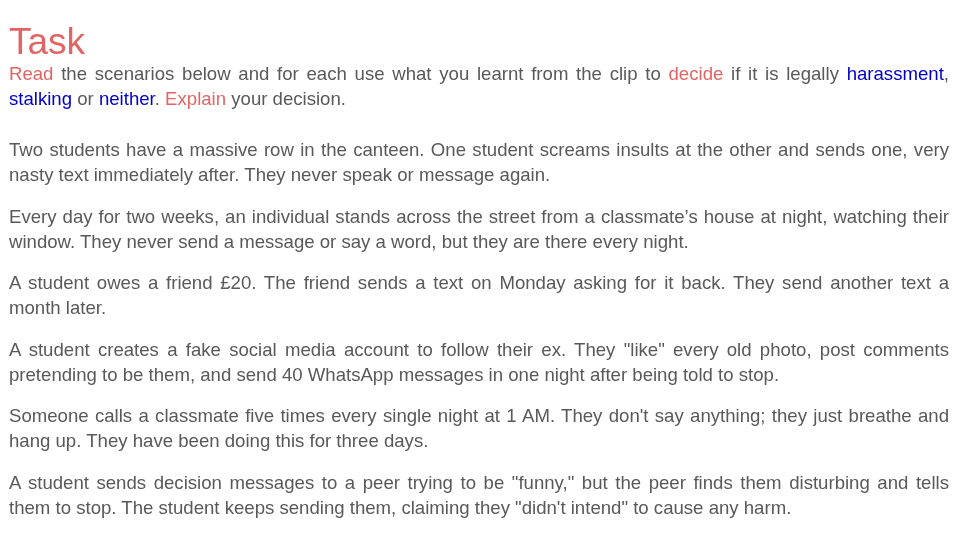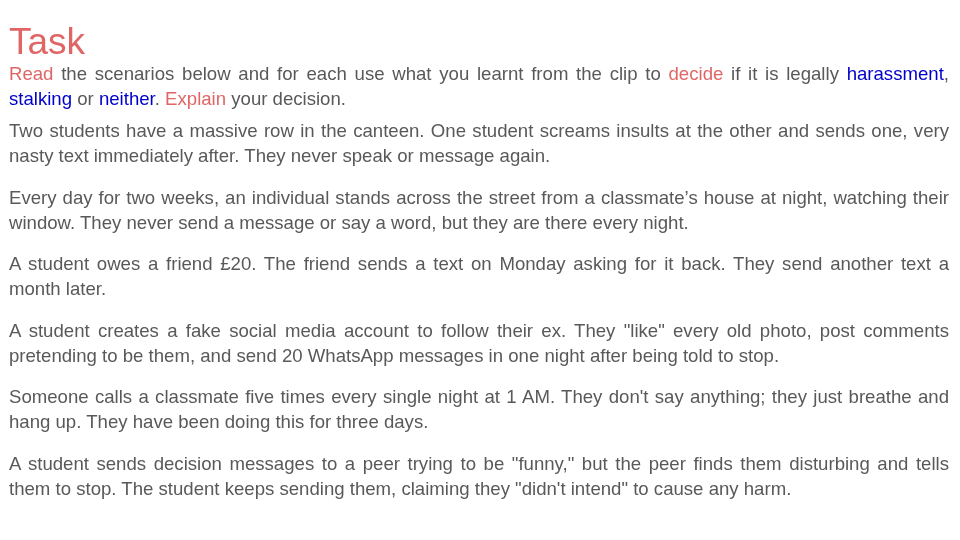--- a/index.html
+++ b/index.html
@@ -38,34 +38,34 @@
       width: 940px;
     }
     .para {
       font-size: 18.6px;
       line-height: 25px;
       text-align: justify;
       margin: 0 0 16.5px 0;
       color: #595959;
     }
     .para.intro {
-      margin-bottom: 7px;
+      margin-bottom: 26px;
     }
     .red { color: #e06666; }
     .blue { color: #0000cc; }
   </style>
 </head>
 <body>
 
 <div class="slide">
   <h1 class="title">Task</h1>
 
   <div class="body-text">
     <p class="para intro"><span class="red">Read</span><span> the scenarios below and for each use what you learnt from the clip to </span><span class="red">decide</span><span> if it is legally </span><span class="blue">harassment</span><span>, </span><span class="blue">stalking</span><span> or </span><span class="blue">neither</span><span>. </span><span class="red">Explain</span><span> your decision.</span></p>
 
     <p class="para">Two students have a massive row in the canteen. One student screams insults at the other and sends one, very nasty text immediately after. They never speak or message again.</p>
     <p class="para">Every day for two weeks, an individual stands across the street from a classmate’s house at night, watching their window. They never send a message or say a word, but they are there every night.</p>
     <p class="para">A student owes a friend £20. The friend sends a text on Monday asking for it back. They send another text a month later.</p>
-    <p class="para">A student creates a fake social media account to follow their ex. They "like" every old photo, post comments pretending to be them, and send 20 WhatsApp messages in one night after being told to stop.</p>
+    <p class="para">A student creates a fake social media account to follow their ex. They "like" every old photo, post comments pretending to be them, and send 40 WhatsApp messages in one night after being told to stop.</p>
     <p class="para">Someone calls a classmate five times every single night at 1 AM. They don't say anything; they just breathe and hang up. They have been doing this for three days.</p>
     <p class="para">A student sends decision messages to a peer trying to be "funny," but the peer finds them disturbing and tells them to stop. The student keeps sending them, claiming they "didn't intend" to cause any harm.</p>
   </div>
 </div>
 
 </body></html>

